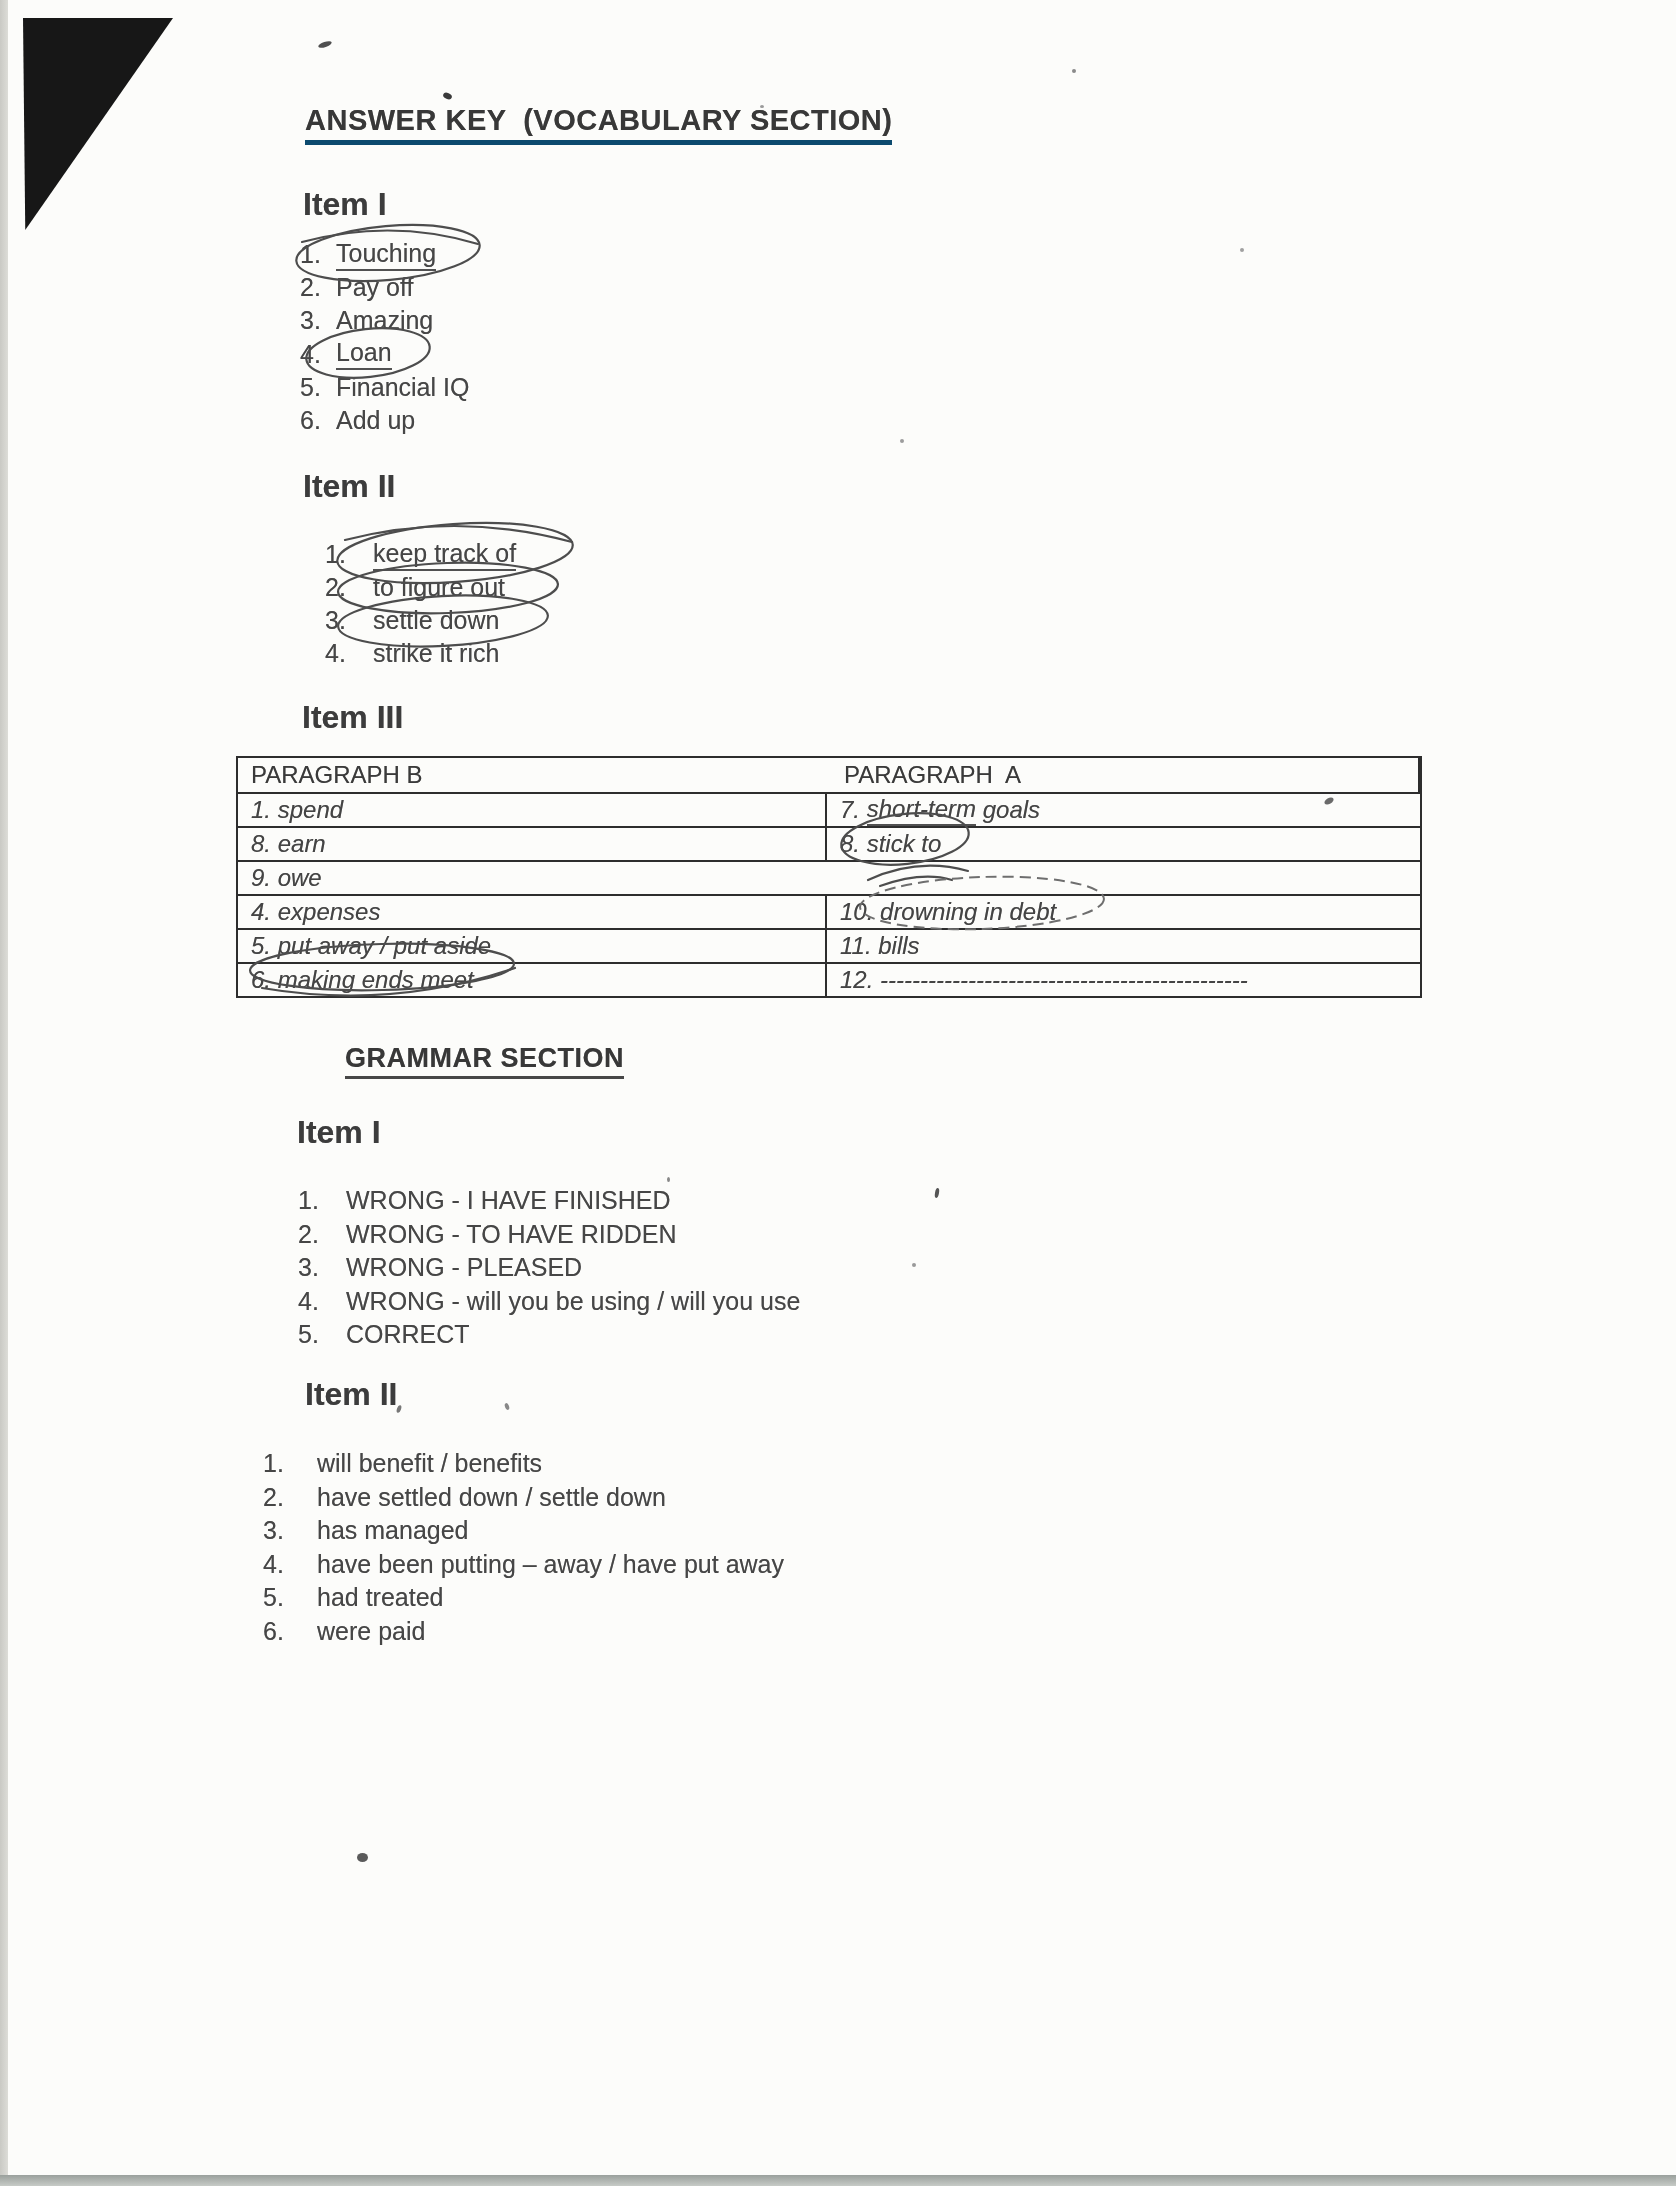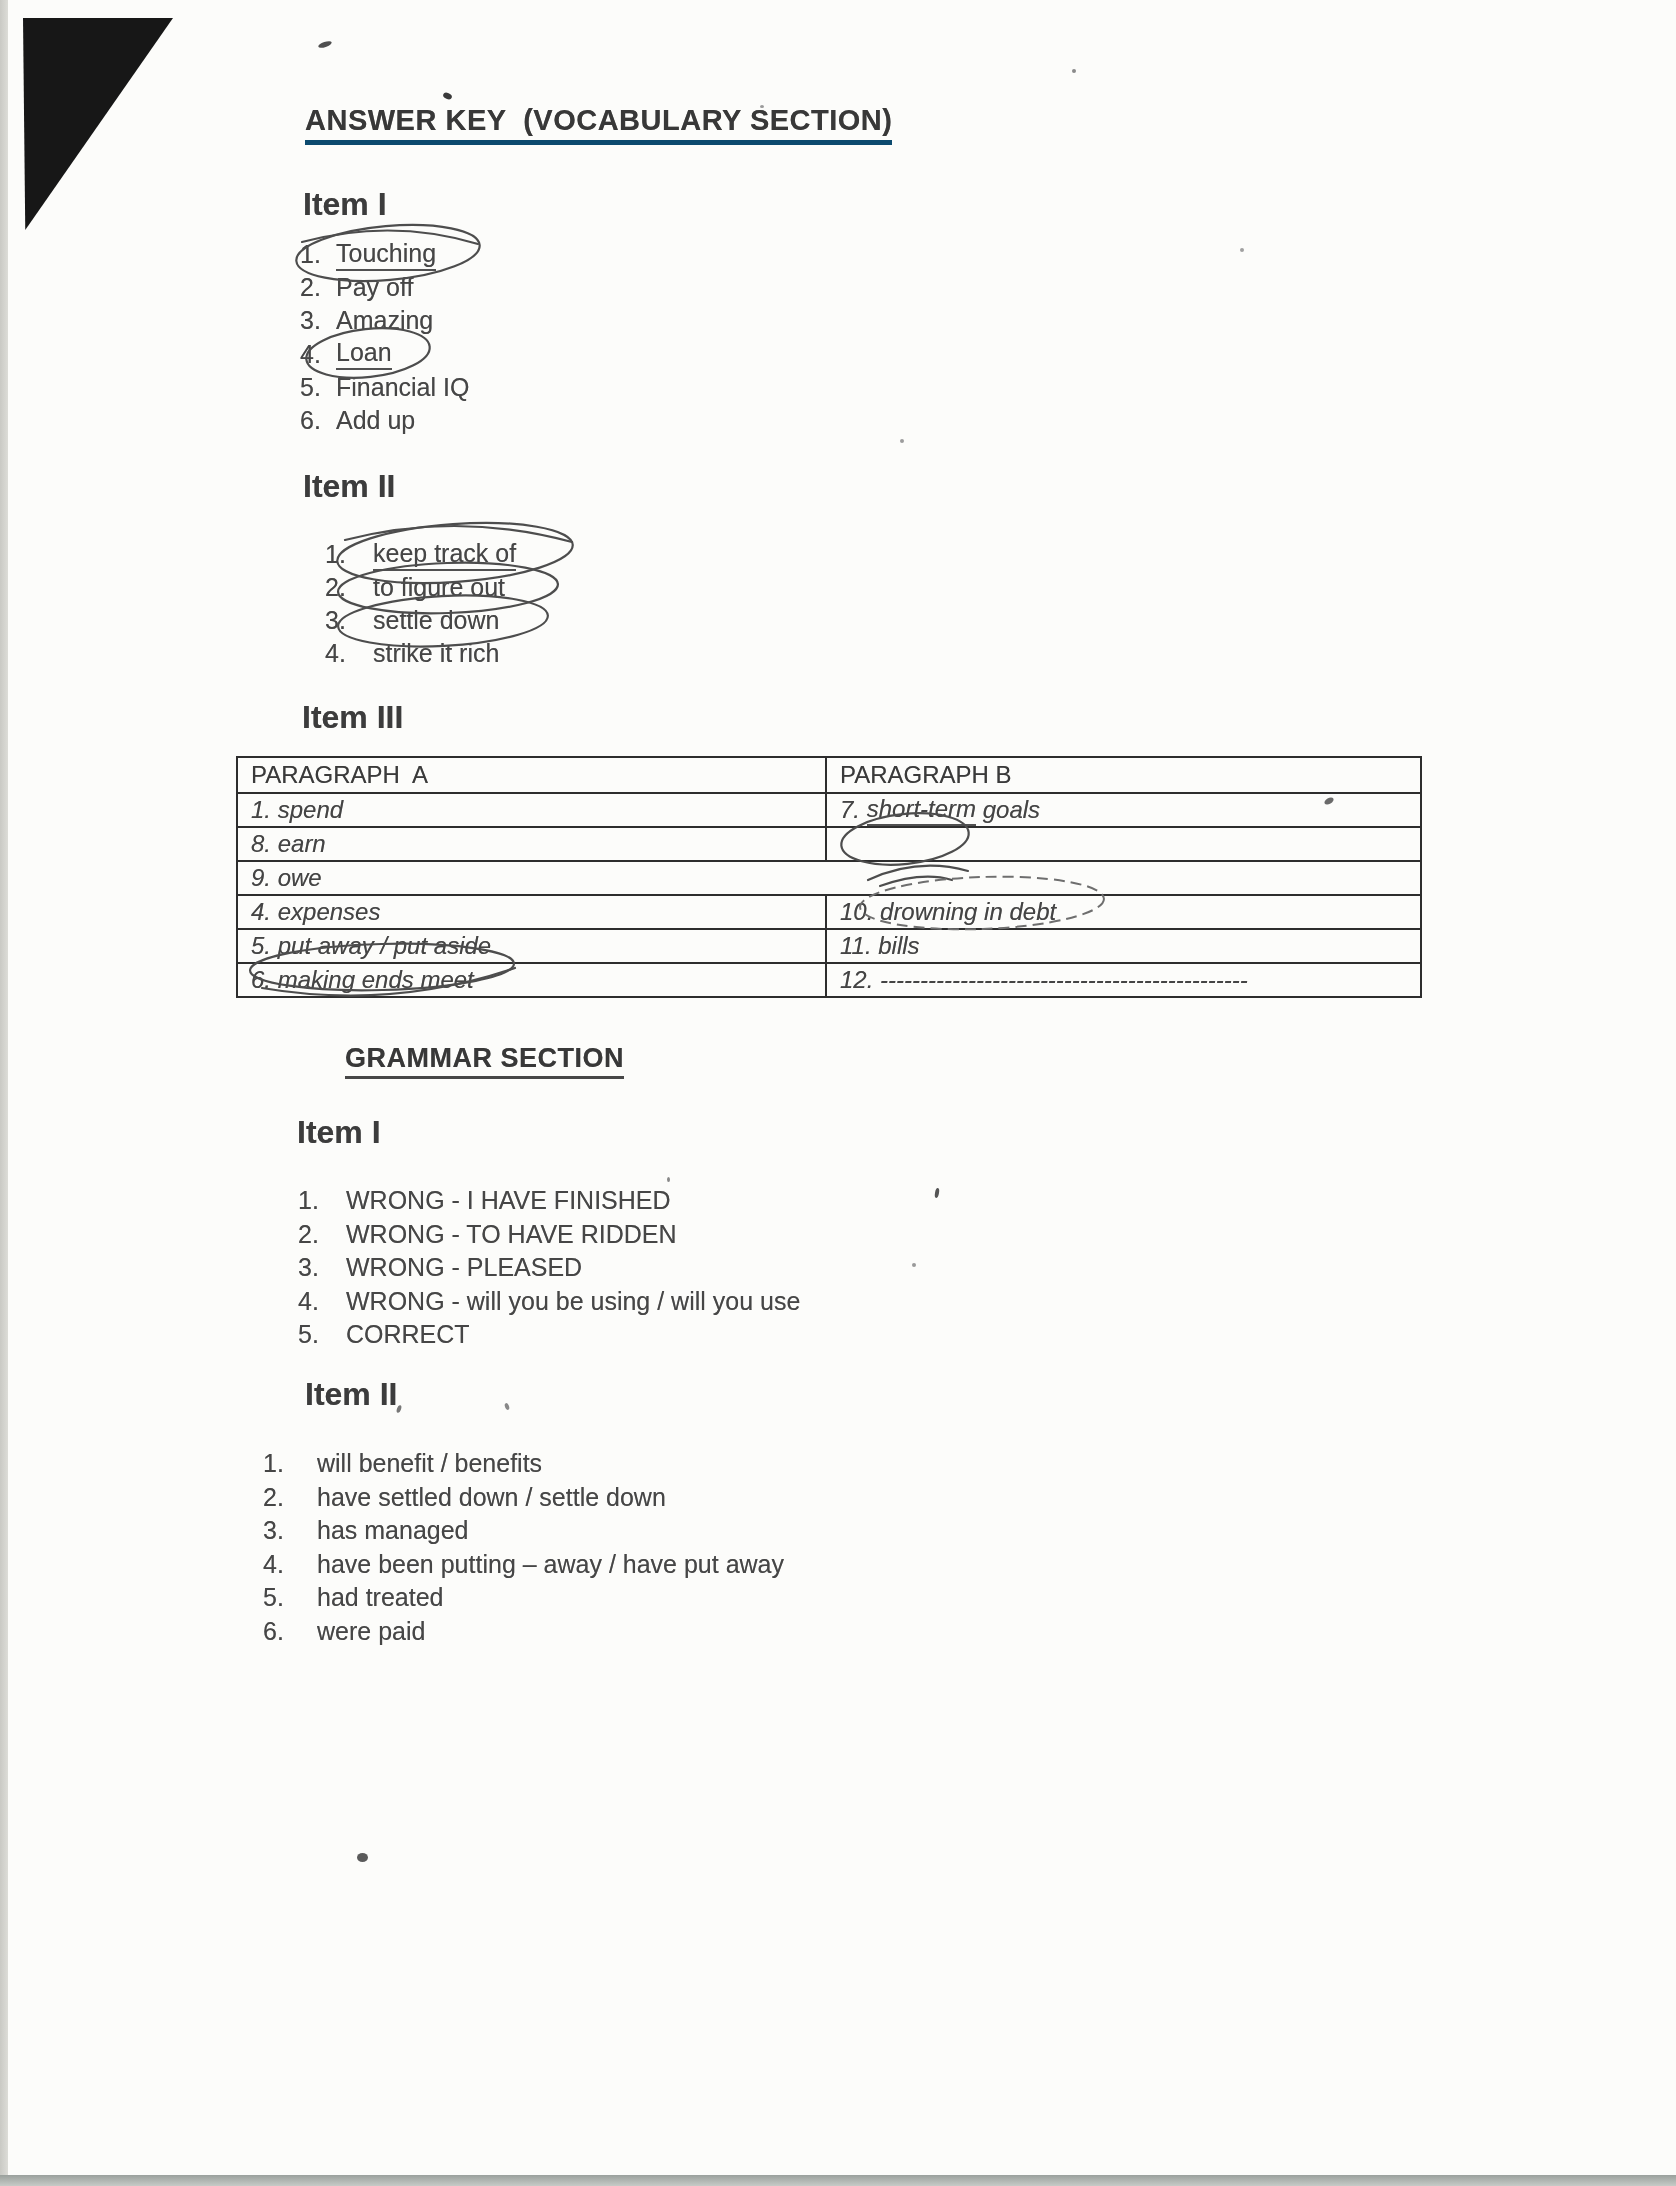--- a/index.html
+++ b/index.html
@@ -109,33 +109,34 @@
     <div class="lrow">
         <span class="num">4.</span>
         <span class="txt">strike it rich</span>
       </div>
   </div>
 
   <div class="item-head" style="left:302px;top:699px;">Item III</div>
 
   <div class="anskey-table">
     <div class="trow thead">
+      <div class="cell b">PARAGRAPH B</div>
       <div class="cell a">PARAGRAPH  A</div>
-      <div class="cell b">PARAGRAPH B</div>
     </div>
     <div class="trow tbody-row">
       <div class="cell a">1. spend</div>
       <div class="cell b">
           <span style="white-space:pre">7. </span>
           <span class="u">short-term</span>
           <span style="white-space:pre"> goals</span>
         </div>
     </div>
     <div class="trow tbody-row">
       <div class="cell a">8. earn</div>
+      <div class="cell b">8. stick to</div>
     </div>
     <div class="trow tbody-row">
       <div class="cell b">9. owe</div>
     </div>
     <div class="trow tbody-row">
       <div class="cell a">4. expenses</div>
       <div class="cell b">10. drowning in debt</div>
     </div>
     <div class="trow tbody-row">
       <div class="cell a">5. put away / put aside</div>

